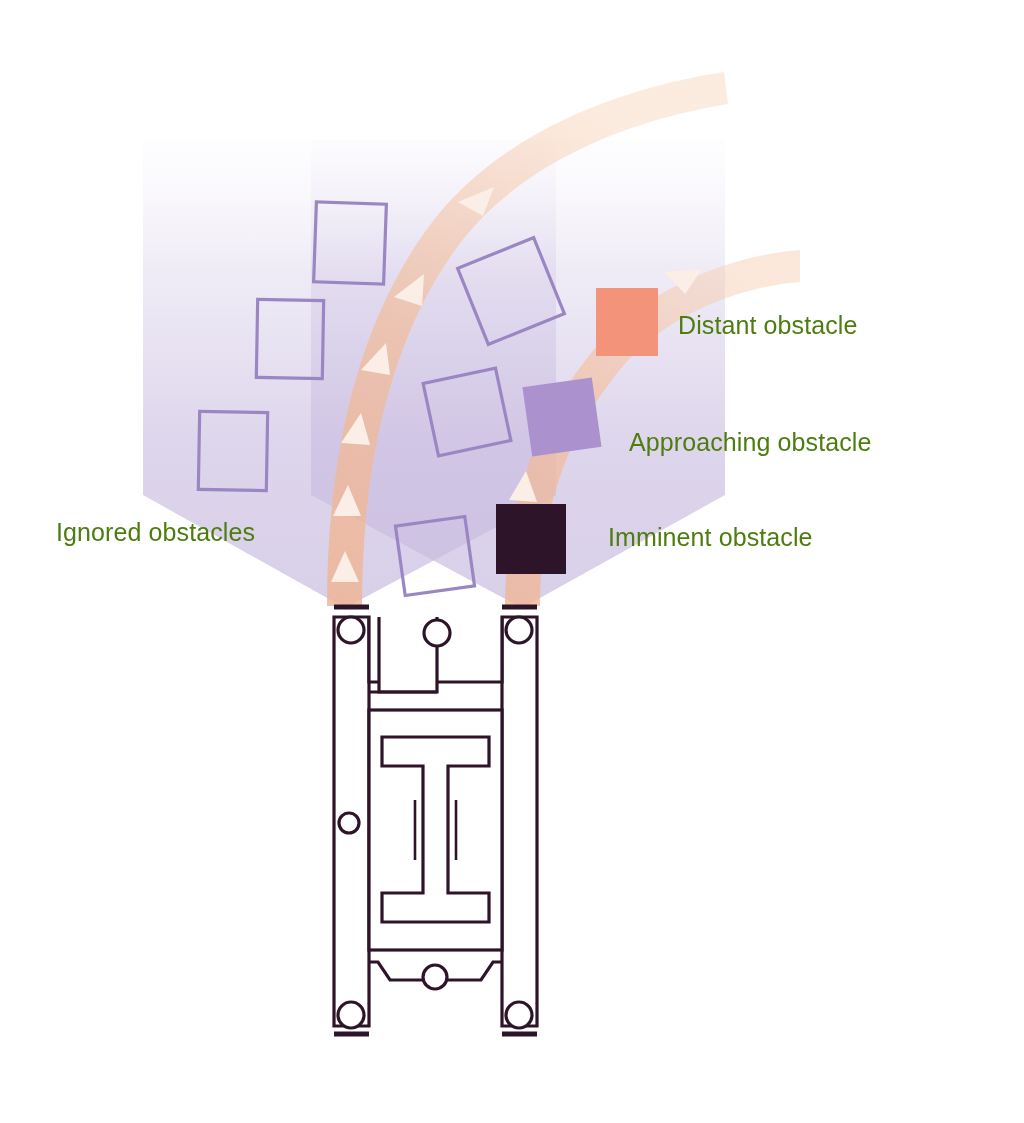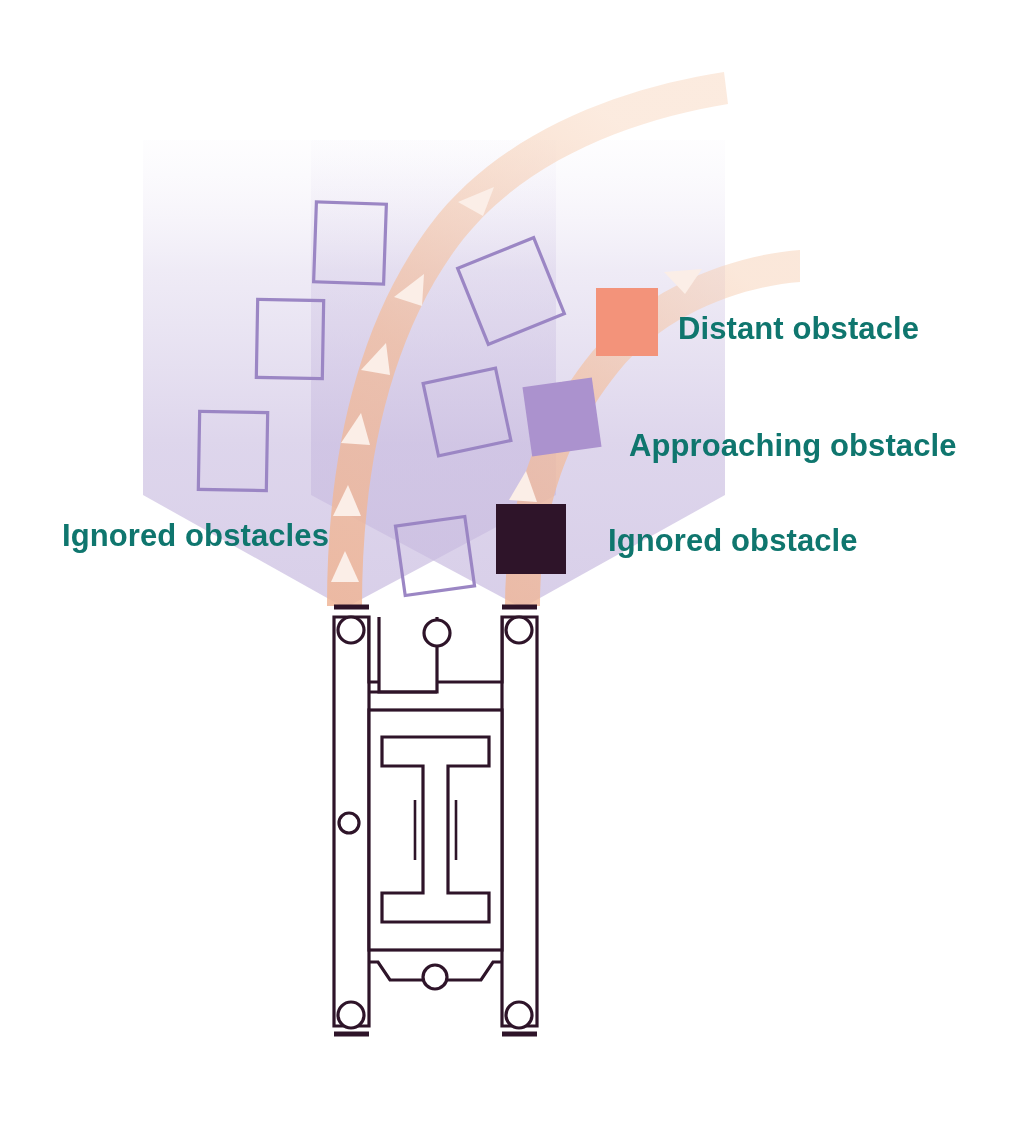--- a/index.html
+++ b/index.html
@@ -21,31 +21,31 @@
   #scene {
     position: absolute;
     inset: 0;
     width: 1024px;
     height: 1123px;
     display: block;
   }
   .legend-label {
     position: absolute;
     font-family: "Liberation Sans", sans-serif;
-    font-size: 31px;
-    font-weight: 700;
+    font-size: 25px;
+    font-weight: 400;
     letter-spacing: 0.1px;
-    color: #0f766e;
+    color: #4d7c0f;
     white-space: nowrap;
     line-height: 1;
   }
   #label-distant     { left: 678px;  top: 313px;  }
   #label-approaching { left: 629px;  top: 430px;  }
   #label-imminent    { left: 608px;  top: 525px;  }
-  #label-ignored     { left: 62px;   top: 520px;  }
+  #label-ignored     { left: 56px;   top: 520px;  }
 </style>
 </head>
 <body>
 
 <div id="stage">
 
   <svg id="scene" viewBox="0 0 1024 1123">
     <defs>
 
       <linearGradient id="coneFade" x1="0" y1="1" x2="0" y2="0" gradientUnits="objectBoundingBox">
@@ -160,17 +160,17 @@
       <circle cx="519" cy="1015" r="13" fill="#ffffff"></circle>
       <circle cx="437" cy="633" r="13" fill="#ffffff"></circle>
       <circle cx="435" cy="977" r="12" fill="#ffffff"></circle>
     </g>
   </svg>
 
   <div class="legend-label" id="label-distant">Distant obstacle</div>
 
   <div class="legend-label" id="label-approaching">Approaching obstacle</div>
 
-  <div class="legend-label" id="label-imminent">Ignored obstacle</div>
+  <div class="legend-label" id="label-imminent">Imminent obstacle</div>
 
   <div class="legend-label" id="label-ignored">Ignored obstacles</div>
 
 </div>
 
 </body></html>

